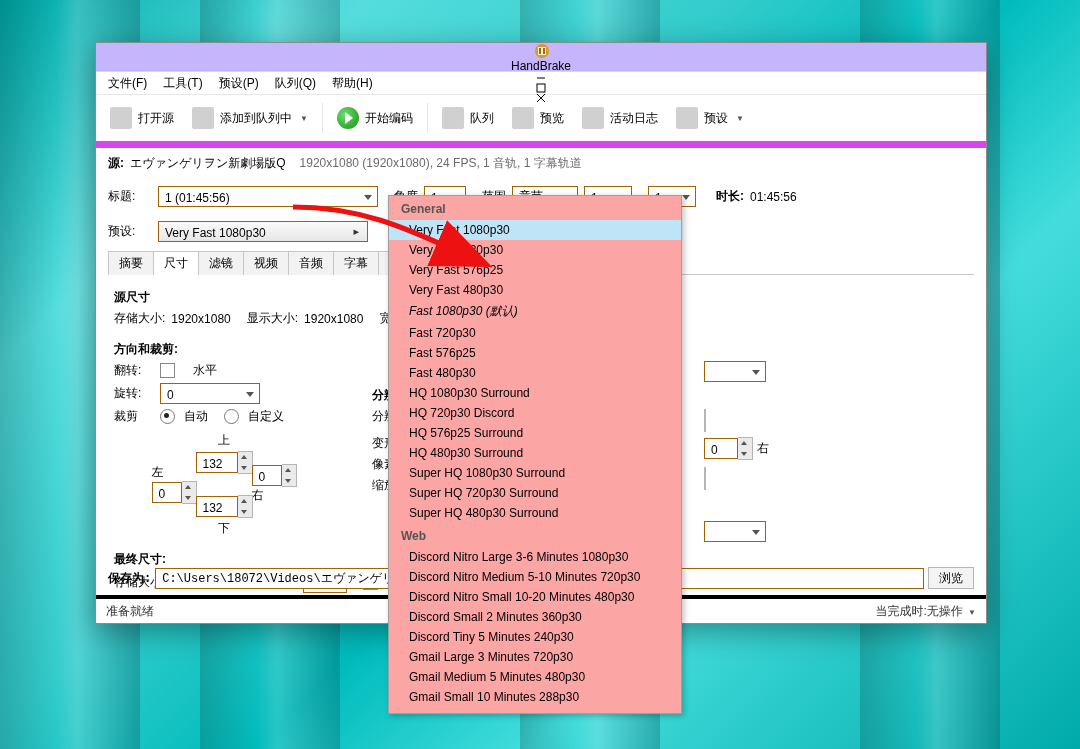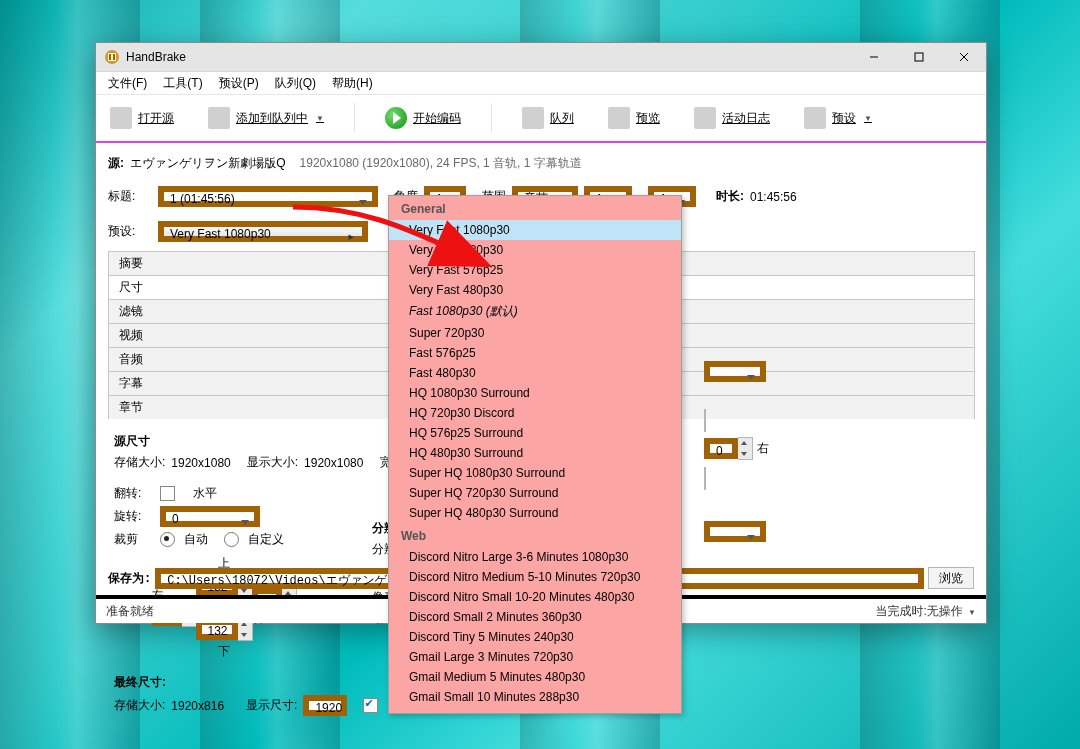--- a/index.html
+++ b/index.html
@@ -2,53 +2,53 @@
 <html><head>
 <meta charset="utf-8">
 <style>
   html,body{margin:0;padding:0;font-family:"Segoe UI","Microsoft YaHei",sans-serif;font-size:12px;color:#000;}
   body{width:1080px;height:749px;overflow:hidden;background:linear-gradient(135deg,#0aa 0%,#5dd 20%,#3cc 40%,#0bb 55%,#4dd 70%,#0aa 100%);position:relative;}
   
   .bgfold{position:absolute;top:0;bottom:0;width:140px;background:linear-gradient(90deg,rgba(0,60,60,.25),rgba(255,255,255,0) 40%,rgba(255,255,255,.15) 55%,rgba(0,50,60,.25));}
   
   .win{position:absolute;left:95px;top:42px;width:890px;height:580px;background:#fff;border:1px solid #8a8a8a;box-shadow:0 8px 28px rgba(0,0,0,.35);}
   
-  .titlebar{height:28px;display:flex;align-items:center;border-bottom:1px solid #d9d9d9;background:#e5e5e5;}
+  .titlebar{height:28px;display:flex;align-items:center;border-bottom:1px solid #d9d9d9;background:#c4b5fd;flex-direction:column;}
   .titlebar .appicon{width:16px;height:16px;margin:0 6px 0 8px;display:inline-flex;}
   .titlebar .appname{flex:0 0 auto;}
   .titlebar .spacer{flex:1;}
   .winbtn{width:45px;height:28px;display:flex;align-items:center;justify-content:center;}
   
   .menubar{height:22px;display:flex;align-items:center;padding:0 4px;border-bottom:1px solid #e7e7e7;font-size:12px;}
   .menubar span{padding:2px 8px;}
   
-  .toolbar{height:46px;display:flex;align-items:center;padding:0 6px;border-bottom:2px solid #d946ef;gap:18px;text-decoration:underline;}
+  .toolbar{height:46px;display:flex;align-items:center;padding:0 6px;border-bottom:7px solid #d946ef;gap:2px;}
   .tbtn{display:flex;align-items:center;padding:4px 8px;gap:6px;border-radius:2px;}
   .tbtn .tico{width:22px;height:22px;background:#d0d0d0;display:inline-block;border-radius:2px;}
   .tico.play{background:radial-gradient(circle at 35% 35%,#6fdc6f,#129212);border-radius:50%;position:relative;}
   .tico.play::after{content:"";position:absolute;left:8px;top:5px;border-left:8px solid #fff;border-top:6px solid transparent;border-bottom:6px solid transparent;}
   .tsep{width:1px;height:30px;background:#e5e5e5;margin:0 4px;}
   .dd{font-size:8px;margin-left:2px;color:#555;}
   
   .content{position:absolute;left:0;right:0;top:98px;bottom:24px;padding:6px 12px 0 12px;}
   .row{display:flex;align-items:center;gap:6px;margin:4px 0;}
   .lbl{white-space:nowrap;}
-  .combo, .txt{border:6px solid #a16207;background:#fff;height:21px;box-sizing:border-box;padding:5px 18px 1px 6px;position:relative;display:inline-flex;align-items:center;}
+  .combo, .txt{border:1px solid #a16207;background:#fff;height:21px;box-sizing:border-box;padding:5px 18px 1px 6px;position:relative;display:inline-flex;align-items:flex-end;}
   .combo::after{content:"";position:absolute;right:5px;top:8px;border-left:4px solid transparent;border-right:4px solid transparent;border-top:5px solid #555;}
   .txt{padding-right:6px;}
   .spin{display:inline-flex;align-items:center;}
   .spin .txt{width:42px;text-align:left;}
   .spin .updn{width:14px;height:21px;border:1px solid #b5b5b5;border-left:0;display:inline-block;background:#eaeaea;position:relative;}
   .spin .updn::before{content:"";position:absolute;left:3px;top:3px;border-left:3px solid transparent;border-right:3px solid transparent;border-bottom:4px solid #555;}
   .spin .updn::after{content:"";position:absolute;left:3px;bottom:3px;border-left:3px solid transparent;border-right:3px solid transparent;border-top:4px solid #555;}
   
   .preset-combo{width:210px;background:linear-gradient(#fafafa,#e7e7e7);}
   .preset-combo::after{content:"▸";border:none;top:3px;right:8px;color:#333;font-size:11px;}
   
-  .tabs{display:flex;border-bottom:1px solid #c6c6c6;margin-top:8px;flex-direction:column;}
+  .tabs{display:flex;border-bottom:1px solid #c6c6c6;margin-top:8px;}
   .tab{padding:3px 10px;border:1px solid #c6c6c6;border-bottom:none;background:#f2f2f2;margin-right:-1px;position:relative;top:1px;}
   .tab.active{background:#fff;}
   .tabbody{border:0;padding:10px 6px 6px 6px;}
   .hdr{font-weight:600;margin:4px 0 4px 0;}
   .chk{width:13px;height:13px;border:1px solid #888;display:inline-block;background:#fff;vertical-align:middle;}
   .chk.on::after{content:"✔";color:#1365c0;font-size:11px;position:relative;top:-3px;left:0;}
   .radio{width:13px;height:13px;border:1px solid #777;border-radius:50%;display:inline-block;vertical-align:middle;margin-right:3px;position:relative;}
   .radio.on::after{content:"";position:absolute;left:3px;top:3px;width:5px;height:5px;border-radius:50%;background:#222;}
   
   .cropgrid{display:grid;grid-template-columns:40px 60px 40px;grid-template-rows:18px 26px 18px 26px 18px;justify-items:center;align-items:center;margin:6px 0 6px 40px;width:170px;}
@@ -209,20 +209,21 @@
         <span class="lbl">存储大小:</span>
         <span style="margin-right:10px">1920x1080</span>
         <span class="lbl">显示大小:</span>
         <span style="margin-right:10px">1920x1080</span>
         <span class="lbl">宽高比:</span>
         <span>16</span>
       </div>
 
       <div class="row" style="margin-top:10px">
         <div style="width:260px">
+          <div class="hdr">方向和裁剪:</div>
           <div class="row">
             <span class="lbl" style="width:40px">翻转:</span>
             <span class="chk"></span>
             <span style="margin-left:12px">水平</span>
           </div>
           <div class="row">
             <span class="lbl" style="width:40px">旋转:</span>
             <span class="combo" style="width:100px">
                 <span>0</span>
               </span>
@@ -331,21 +332,21 @@
     <span style=""><span>无操作</span> <span class="dd">▼</span></span>
   </div>
 
   <div class="popup" id="popup">
       <div class="phdr">General</div>
       <div class="pitem sel">Very Fast 1080p30</div>
       <div class="pitem">Very Fast 720p30</div>
       <div class="pitem">Very Fast 576p25</div>
       <div class="pitem">Very Fast 480p30</div>
       <div class="pitem def">Fast 1080p30   (默认)</div>
-      <div class="pitem">Super 720p30</div>
+      <div class="pitem">Fast 720p30</div>
       <div class="pitem">Fast 576p25</div>
       <div class="pitem">Fast 480p30</div>
       <div class="pitem">HQ 1080p30 Surround</div>
       <div class="pitem">HQ 720p30 Discord</div>
       <div class="pitem">HQ 576p25 Surround</div>
       <div class="pitem">HQ 480p30 Surround</div>
       <div class="pitem">Super HQ 1080p30 Surround</div>
       <div class="pitem">Super HQ 720p30 Surround</div>
       <div class="pitem">Super HQ 480p30 Surround</div>
       <div class="phdr">Web</div>

